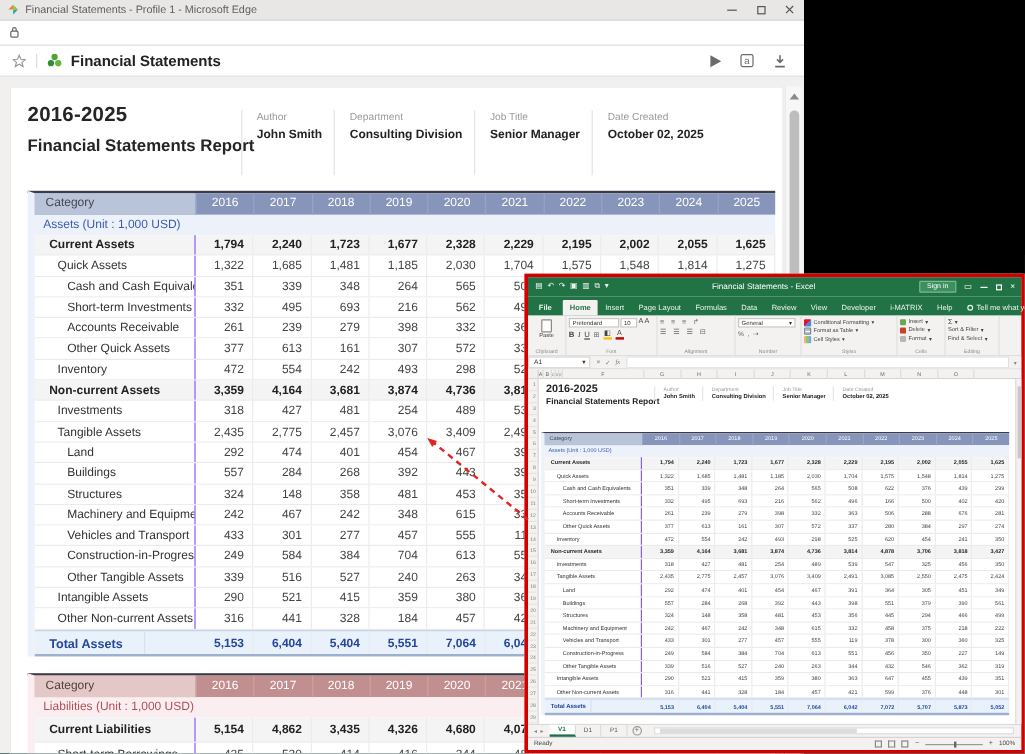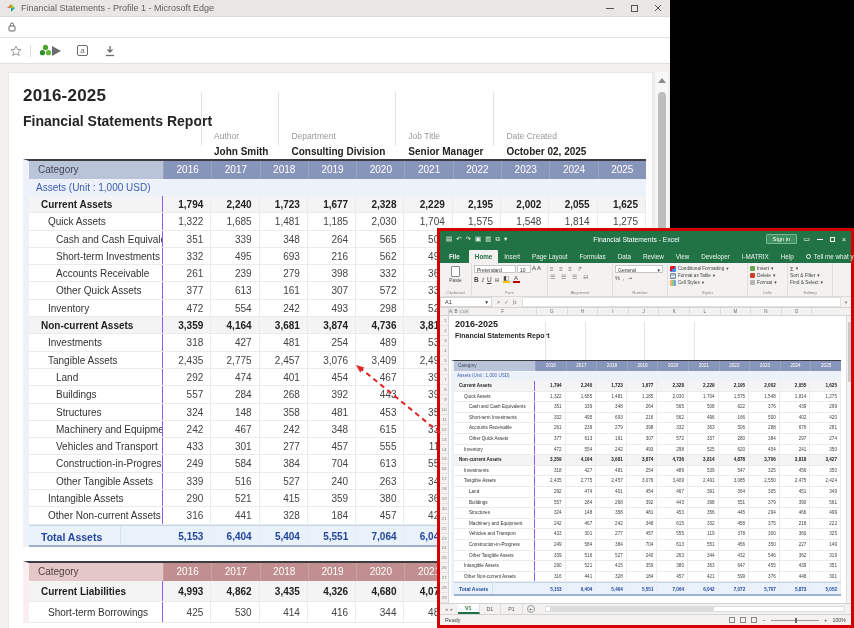--- a/index.html
+++ b/index.html
@@ -23,21 +23,21 @@
   .abox{width:11px;height:11px;border:1.3px solid #6b6b6b;border-radius:2px;font-size:8px;color:#6b6b6b;display:flex;align-items:center;justify-content:center;line-height:1;}
   .pagebody{position:absolute;left:0;top:64px;right:0;bottom:0;background:#f1f0ef;}
   .card{position:absolute;left:8px;top:8px;width:645px;bottom:0;background:#fff;border:1px solid #e8e8e8;border-bottom:none;overflow:hidden;}
 
   .report-head{display:flex;margin:13px 0 0 14px;height:60px;}
   .rh-left{width:178px;}
   .rh-period{font-size:17px;font-weight:bold;color:#252525;letter-spacing:.2px;}
   .rh-title{font-size:14px;font-weight:bold;color:#252525;margin-top:7px;white-space:nowrap;}
   .rh-meta{display:flex;padding-top:6px;}
   .meta-item{border-left:1px solid #e3e3e3;padding:0 10px 0 12px;}
-  .meta-item .ml{font-size:8.5px;color:#9a9a9a;margin-top:39px;}
+  .meta-item .ml{font-size:8.5px;color:#9a9a9a;}
   .meta-item .mv{font-size:10px;font-weight:bold;color:#222;margin-top:5px;white-space:nowrap;}
 
   
   .ftable{margin-left:14px;width:623px;border-top:2px solid #3c3c46;border-left:6px solid #edf2fa;}
   .ft-head{display:flex;height:18px;line-height:18px;background:#8895ba;}
   .ft-head .cat{width:134px;background:#bac4d9;color:#41475a;font-size:10px;padding-left:9px;}
   .yearcell{width:48.3px;text-align:center;color:#fff;font-size:10px;border-left:1px solid #98a4c4;}
   .unitrow{height:17px;line-height:17px;background:#edf2fa;font-size:10px;color:#3a5db0;padding-left:7px;}
   .unitrow .u-name{font-weight:normal;}
   .trow{display:flex;height:17.3px;line-height:17.3px;background:#fff;border-bottom:1px solid #ebebeb;}
@@ -215,20 +215,21 @@
   <div class="pageheader">
     <svg class="icon-svg" width="12" height="12" viewBox="0 0 12 12">
       <path d="M6 1 L7.4 4.4 L11 4.7 L8.3 7 L9.2 10.5 L6 8.6 L2.8 10.5 L3.7 7 L1 4.7 L4.6 4.4 Z" fill="none" stroke="#9a9a9a" stroke-width="1"></path>
     </svg>
     <div class="hdr-divider"></div>
     <svg class="icon-svg" width="13" height="13" viewBox="0 0 12 12">
       <circle cx="6" cy="3.2" r="2.4" fill="#4aa52e"></circle>
         <circle cx="3.2" cy="8" r="2.4" fill="#2f8f2f"></circle>
         <circle cx="8.8" cy="8" r="2.4" fill="#63b83a"></circle>
     </svg>
+    <span class="hdr-title">Financial Statements</span>
     <div class="hdr-actions">
       <div class="play-tri"></div>
       <div class="abox">
           <span>a</span>
         </div>
       <svg class="icon-svg" width="12" height="12" viewBox="0 0 12 12">
         <path d="M6 1 V7 M3.5 4.5 L6 7 L8.5 4.5" fill="none" stroke="#6b6b6b" stroke-width="1.3"></path>
           <path d="M2 10.5 H10" stroke="#6b6b6b" stroke-width="1.3"></path>
       </svg>
     </div>
@@ -552,24 +553,27 @@
             <div class="yearcell">2017</div>
             <div class="yearcell">2018</div>
             <div class="yearcell">2019</div>
             <div class="yearcell">2020</div>
             <div class="yearcell">2021</div>
             <div class="yearcell">2022</div>
             <div class="yearcell">2023</div>
             <div class="yearcell">2024</div>
             <div class="yearcell">2025</div>
           </div>
+        <div class="unitrow">
+          <span class="u-name">Liabilities</span>&nbsp;<span>(Unit : 1,000 USD)</span>
+        </div>
         <div>
             <div class="trow sec">
               <div class="lbl lvl1">Current Liabilities</div>
-              <div class="val">4,993</div>
+              <div class="val">5,154</div>
               <div class="val">4,862</div>
               <div class="val">3,435</div>
               <div class="val">4,326</div>
               <div class="val">4,680</div>
               <div class="val">4,076</div>
               <div class="val"></div>
               <div class="val"></div>
               <div class="val"></div>
               <div class="val"></div>
             </div>

